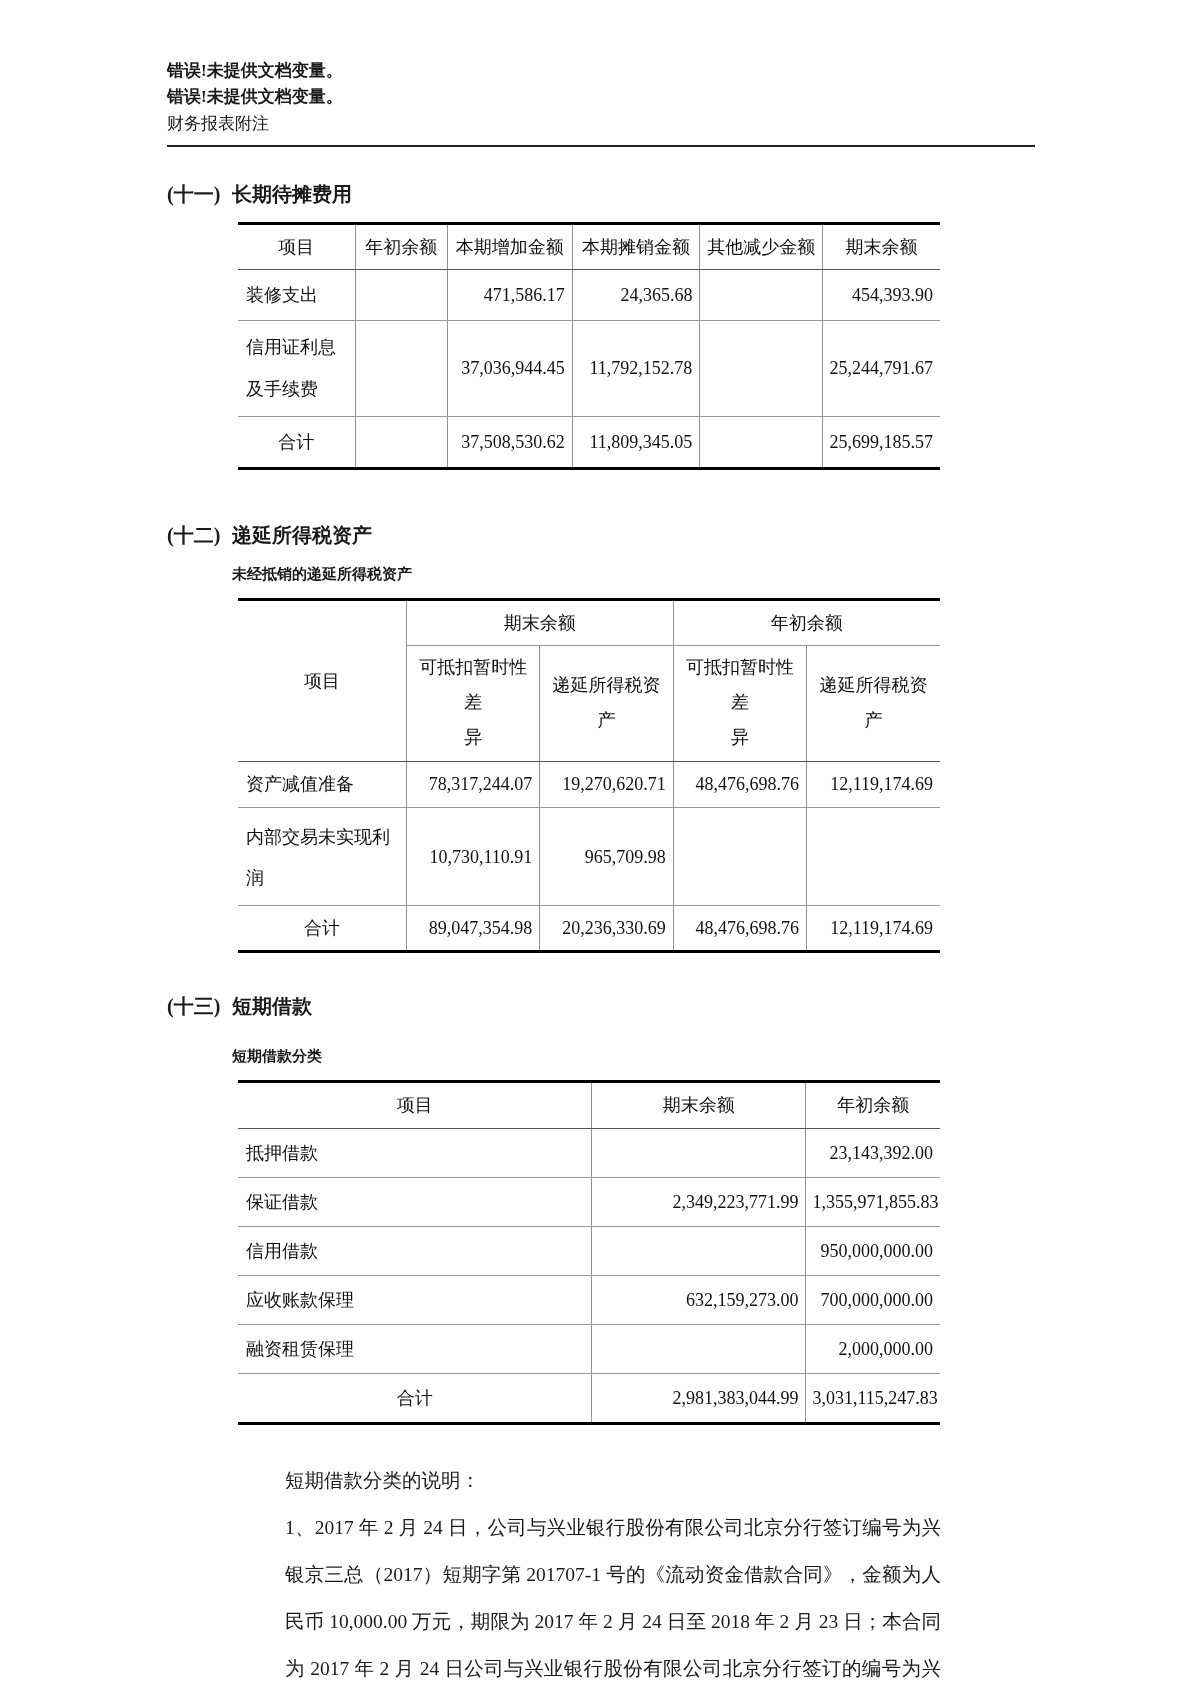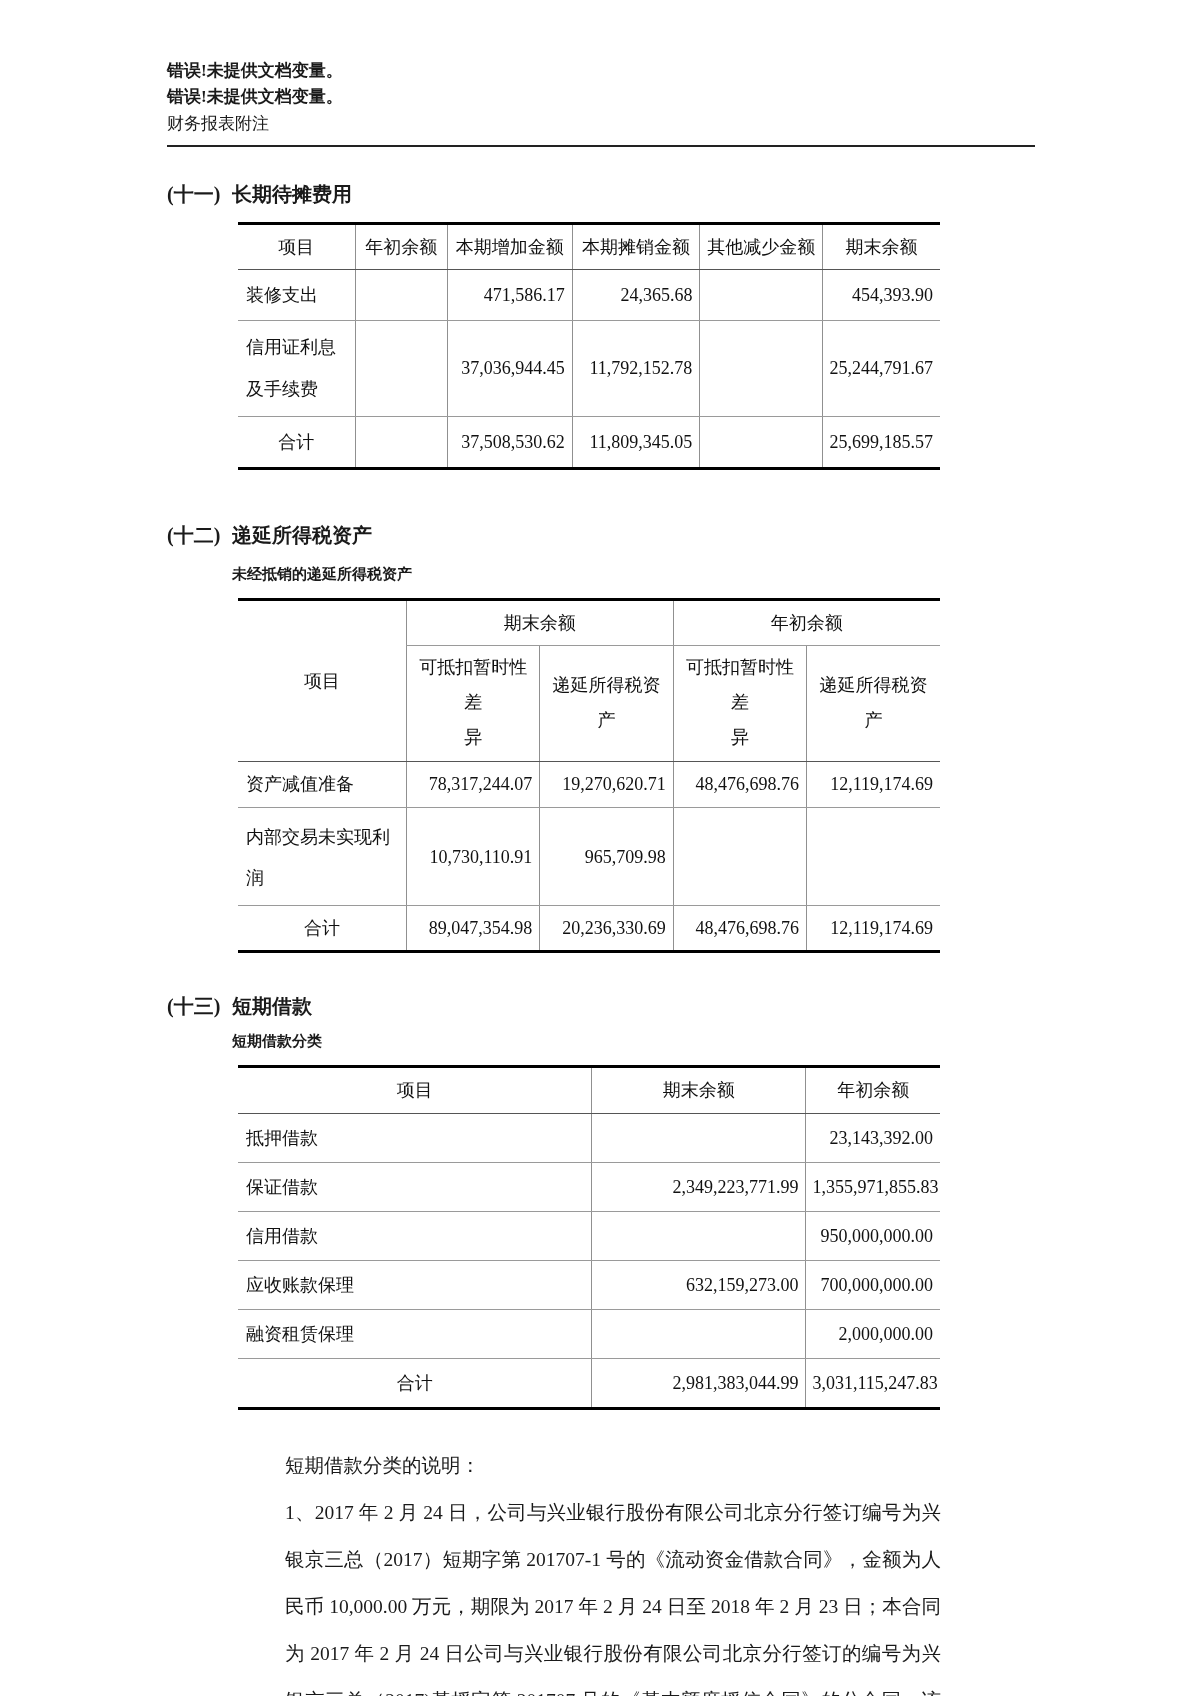--- a/index.html
+++ b/index.html
@@ -42,21 +42,21 @@
   .t1 td{padding-top:12px;padding-bottom:12px;}
   .t1 tr.tall td{padding-top:6px;padding-bottom:6px;}
   .t3 td{padding-top:11px;padding-bottom:11px;}
 
   
   .sp-sec1{margin-top:34px;}
   .t-gap{margin-top:14px;}
   .sp-sec2{margin-top:52px;}
   .sp-sub2{margin-top:16px;}
   .sp-sec3{margin-top:40px;}
-  .sp-sub3{margin-top:12px;}
+  .sp-sub3{margin-top:27px;}
 
   
   .notes{margin-left:118px;width:656px;font-size:19.5px;margin-top:32px;}
   .notes .intro{line-height:47px;text-align:left;}
   .notes .pline{line-height:47px;text-align:justify;text-align-last:justify;}
 </style>
 </head>
 <body>
 
 <div class="page">

